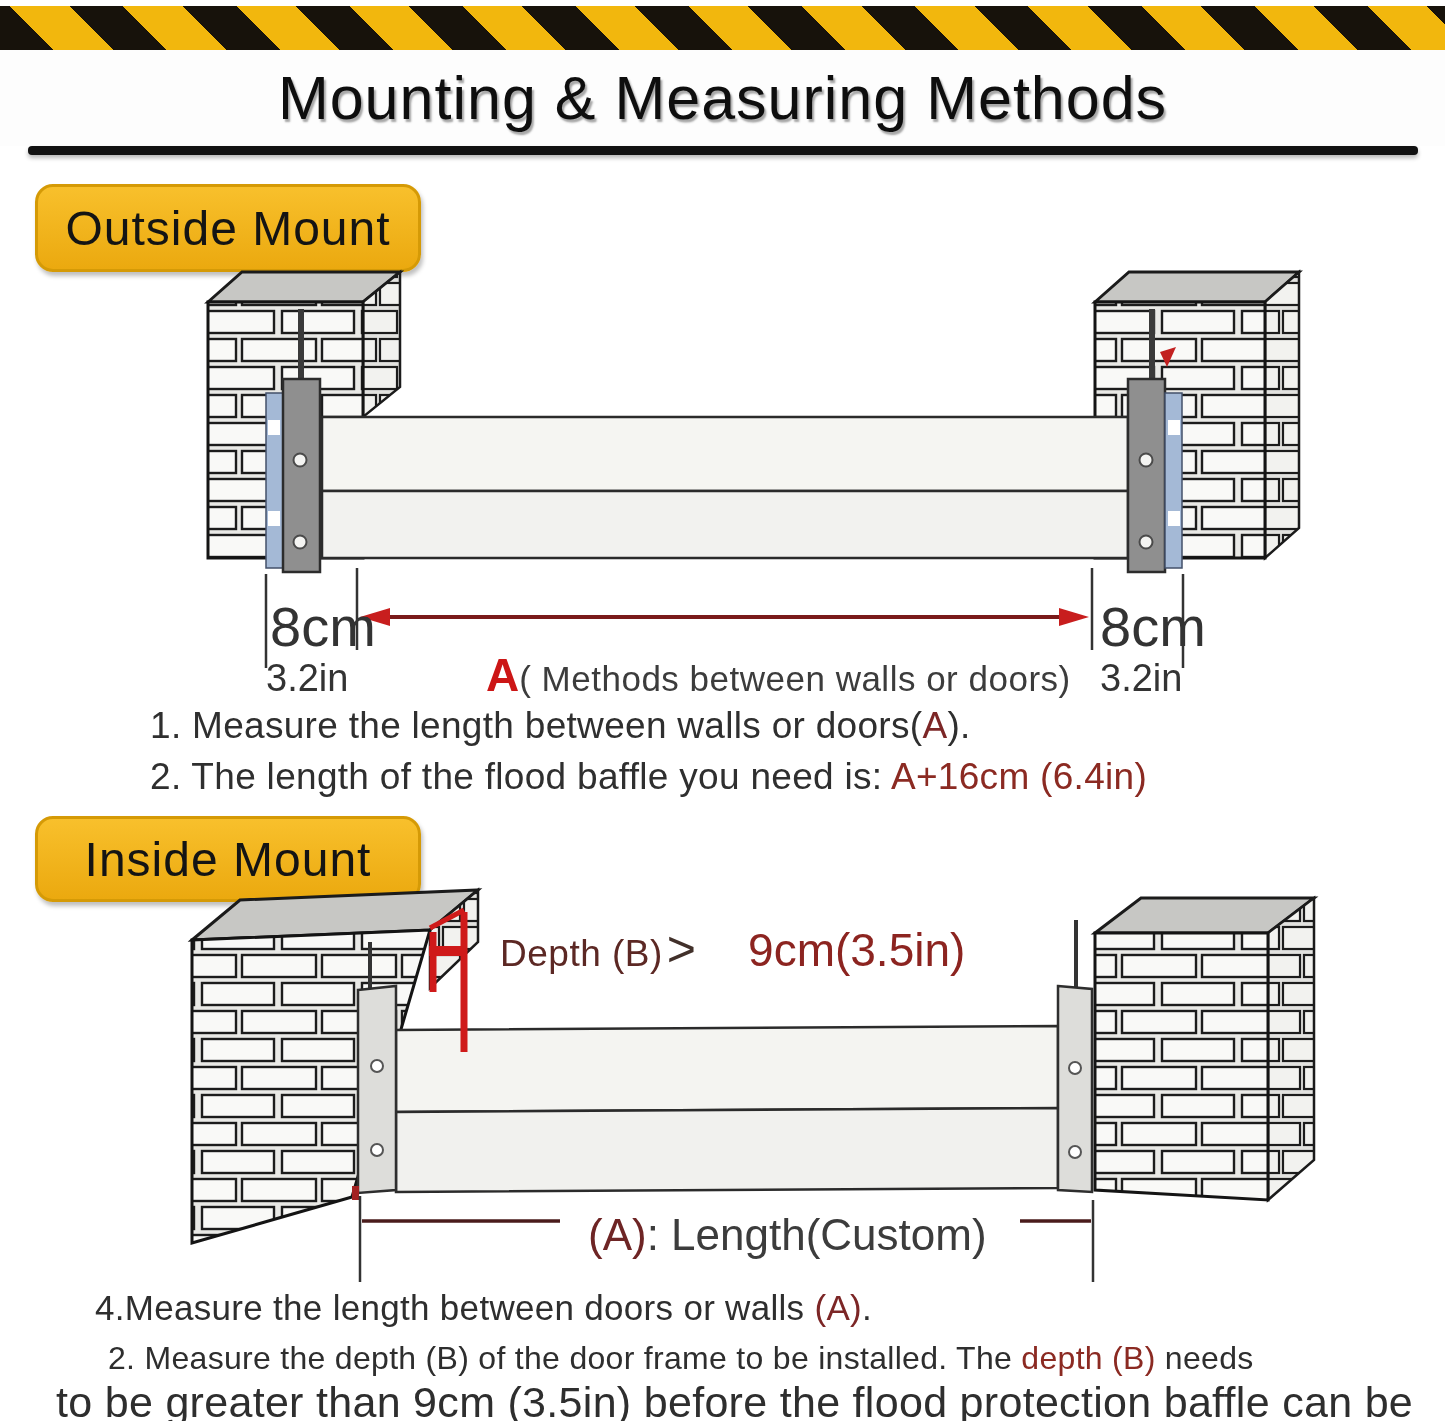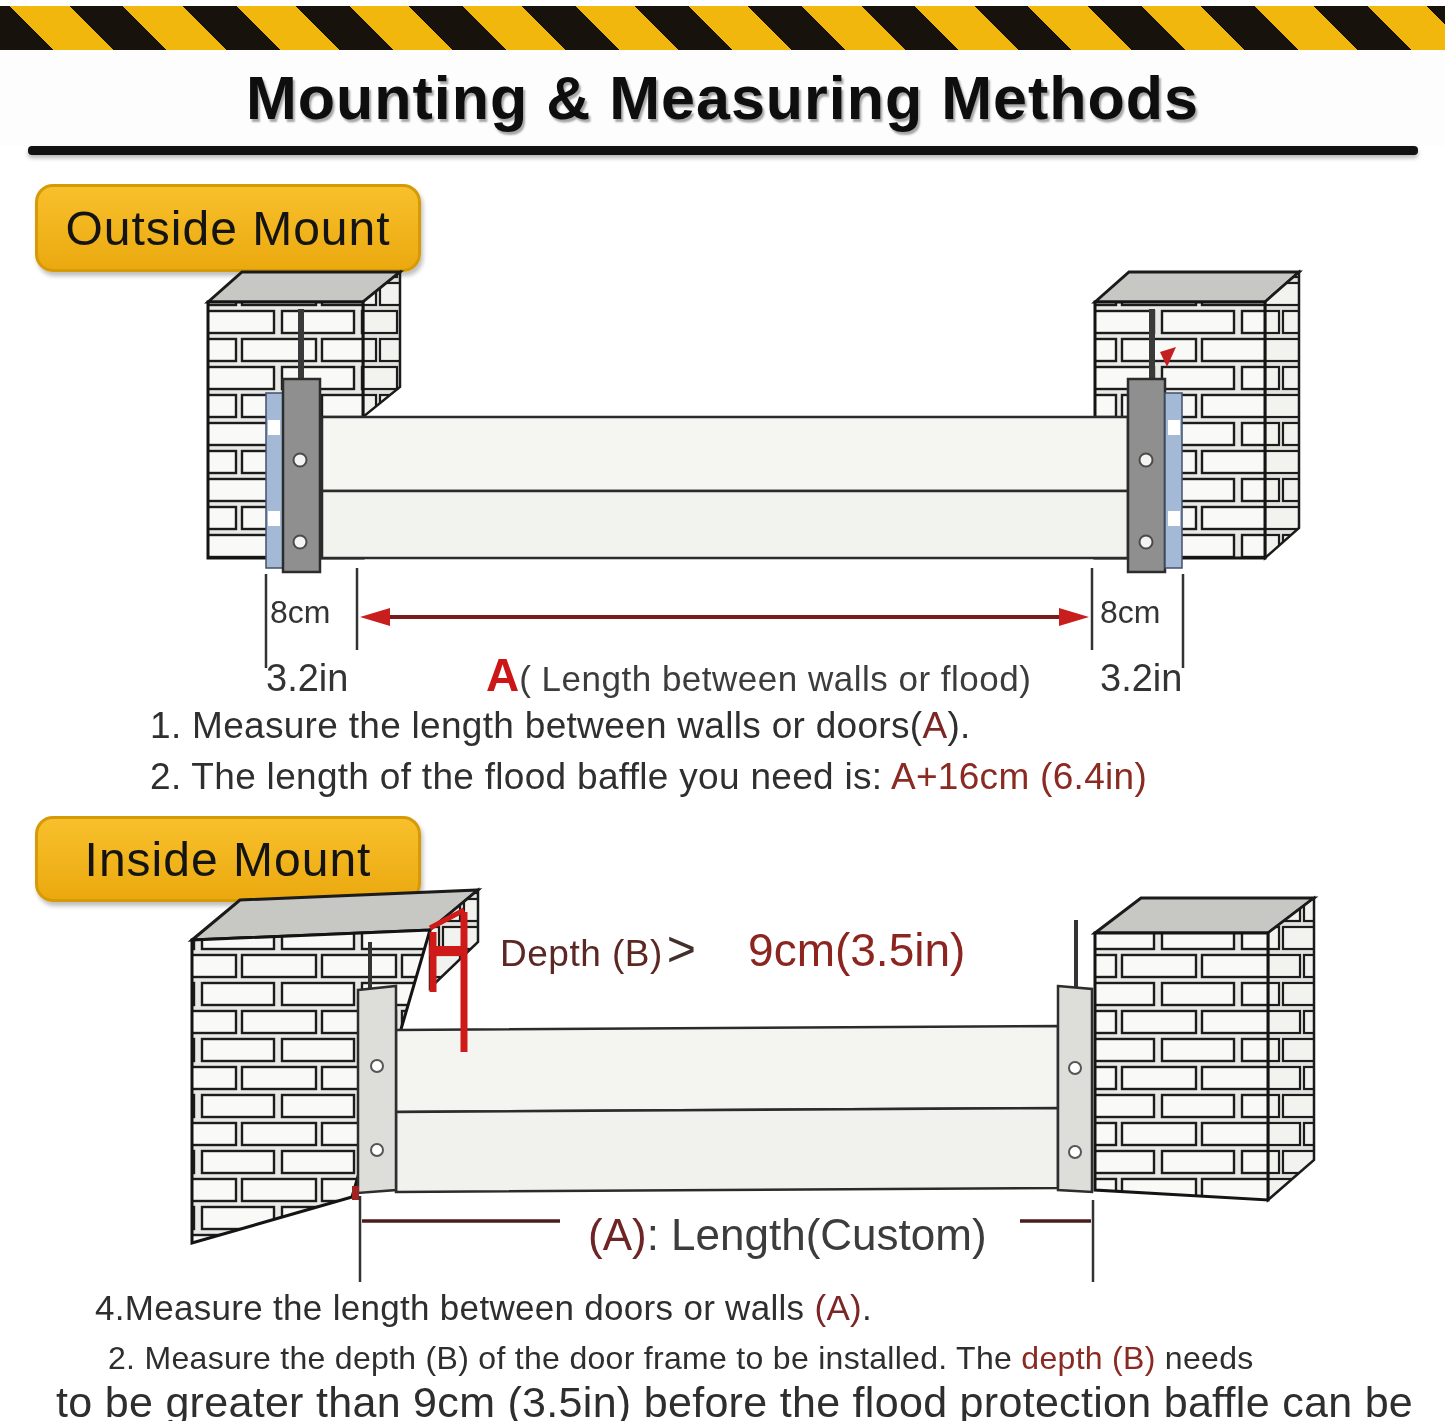--- a/index.html
+++ b/index.html
@@ -9,36 +9,36 @@
   }
   .abs{position:absolute;}
   
   .hazard{
     left:0;top:6px;width:1445px;height:44px;
     background:repeating-linear-gradient(45deg,#17120b 0 38px,#f2b70d 38px 80px);
     border-bottom:2px solid #d8d8d6;
   }
   .title-wrap{left:0;top:50px;width:1445px;height:96px;display:flex;align-items:center;justify-content:center;background:#fdfdfd;}
   .title{
-    font-size:61px;font-weight:bold;letter-spacing:1px;color:#0e0e0e;
+    font-size:61px;font-weight:normal;letter-spacing:1px;color:#0e0e0e;
     text-shadow:2px 3px 2px rgba(60,60,60,.45);
   }
   .title-divider{left:28px;top:146px;width:1390px;height:9px;background:#121212;border-radius:4px;box-shadow:0 3px 4px rgba(0,0,0,.28);}
   
   .badge{
     display:flex;align-items:center;justify-content:center;
     background:linear-gradient(#f8c02c,#eba90f);
     border:3px solid #d59a06;border-radius:18px;
     box-shadow:2px 4px 4px rgba(0,0,0,.25);
     font-size:48px;color:#141414;letter-spacing:1px;
   }
   .badge-outside{left:35px;top:184px;width:380px;height:82px;}
   .badge-inside{left:35px;top:816px;width:380px;height:80px;}
   
-  .dimtxt{font-size:32px;color:#333;}
+  .dimtxt{font-size:56px;color:#333;}
   .dimtxt-sm{font-size:38px;color:#333;margin-top:16px;}
   .a-label{left:486px;top:648px;display:flex;align-items:baseline;}
   .a-letter{font-size:46px;font-weight:bold;color:#cc1616;}
   .a-rest{font-size:35px;color:#3c3c3c;letter-spacing:.5px;}
   .steps-out{left:130px;top:700px;font-size:37px;color:#2f2f2f;letter-spacing:.3px;line-height:51px;margin-left:20px;}
   .maroon{color:#8b2a22;}
   .dark-red{color:#7c2626;}
   .depth-label{left:500px;top:920px;display:flex;align-items:baseline;}
   .depth-pre{font-size:37px;color:#5c2824;letter-spacing:.5px;}
   .depth-gt{font-size:50px;color:#41302a;margin:0 4px;}
@@ -191,21 +191,21 @@
     </g>
   </svg>
 
   <div class="abs dimtxt" style="left:270px;top:594px;">8cm</div>
   <div class="abs dimtxt-sm" style="left:266px;top:641px;">3.2in</div>
   <div class="abs dimtxt" style="left:1100px;top:594px;">8cm</div>
   <div class="abs dimtxt-sm" style="left:1100px;top:641px;">3.2in</div>
 
   <div class="abs a-label">
     <span class="a-letter">A</span>
-    <span class="a-rest">( Length between walls or flood)</span>
+    <span class="a-rest">( Methods between walls or doors)</span>
   </div>
 
   <div class="abs steps-out">
     <div><span>1. Measure the length between walls or doors(</span><span class="dark-red">A</span><span>).</span></div>
     <div><span>2. The length of the flood baffle you need is: </span><span class="maroon">A+16cm (6.4in)</span></div>
   </div>
 
   <div class="abs depth-label">
     <span class="depth-pre">Depth (B) </span>
     <span class="depth-gt">&gt;</span>

